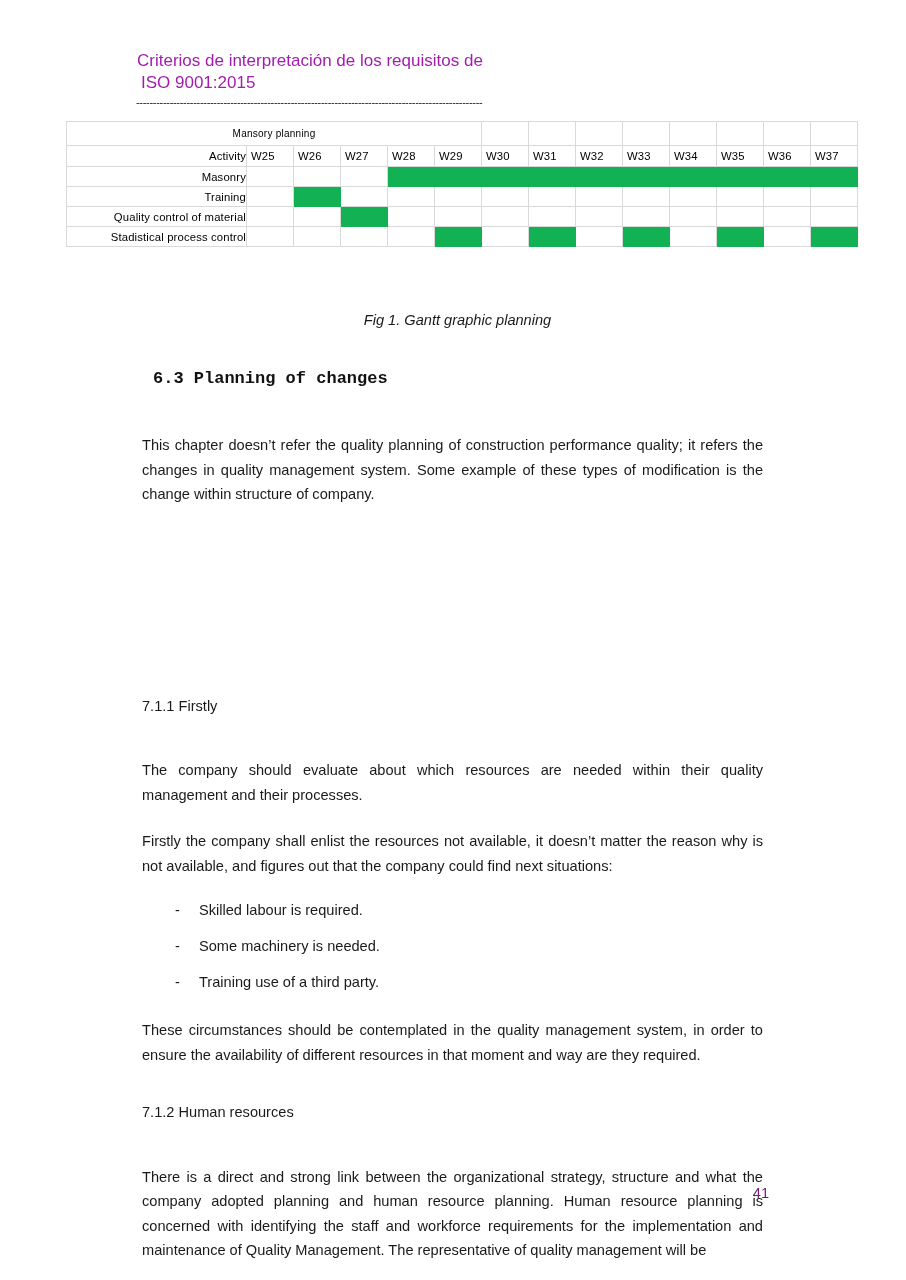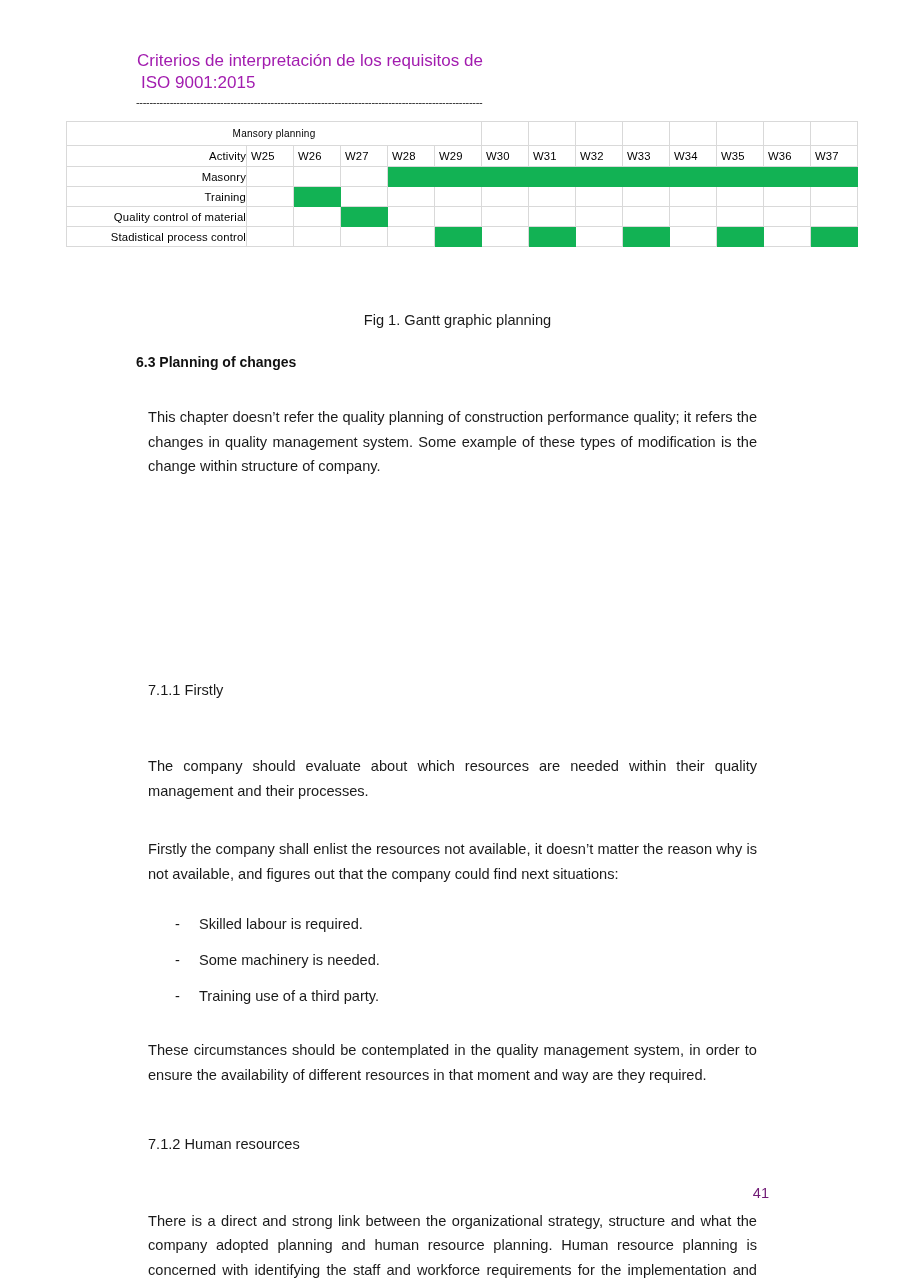--- a/index.html
+++ b/index.html
@@ -97,41 +97,43 @@
 
   
   .fig-caption {
     position: absolute;
     left: 66px;
     top: 312px;
     width: 783px;
     text-align: center;
     font-size: 14.6px;
     color: #1a1a1a;
+    font-style: italic;
   }
 
   
   .body {
     position: absolute;
     left: 136px;
     top: 352px;
     width: 633px;
   }
   .h-sub {
-    font-size: 14px;
+    font-size: 17px;
     font-weight: bold;
     line-height: 20px;
     color: #111;
-    margin: 0;
+    margin: 17px;
+    font-family: Liberation Mono, monospace;
   }
   .p {
     font-size: 14.6px;
     line-height: 24.5px;
     color: #1a1a1a;
-    margin: 12px;
+    margin: 6px;
   }
   .p.just { text-align: justify; }
   .gap-6 { height: 6px; }
   .gap-10 { height: 10px; }
   .gap-14 { height: 14px; }
   .gap-21 { height: 21px; }
   .spacer-big { height: 154px; }
   .spacer-mid { height: 28px; }
 
   .bullets { margin: 0; padding: 0; }

